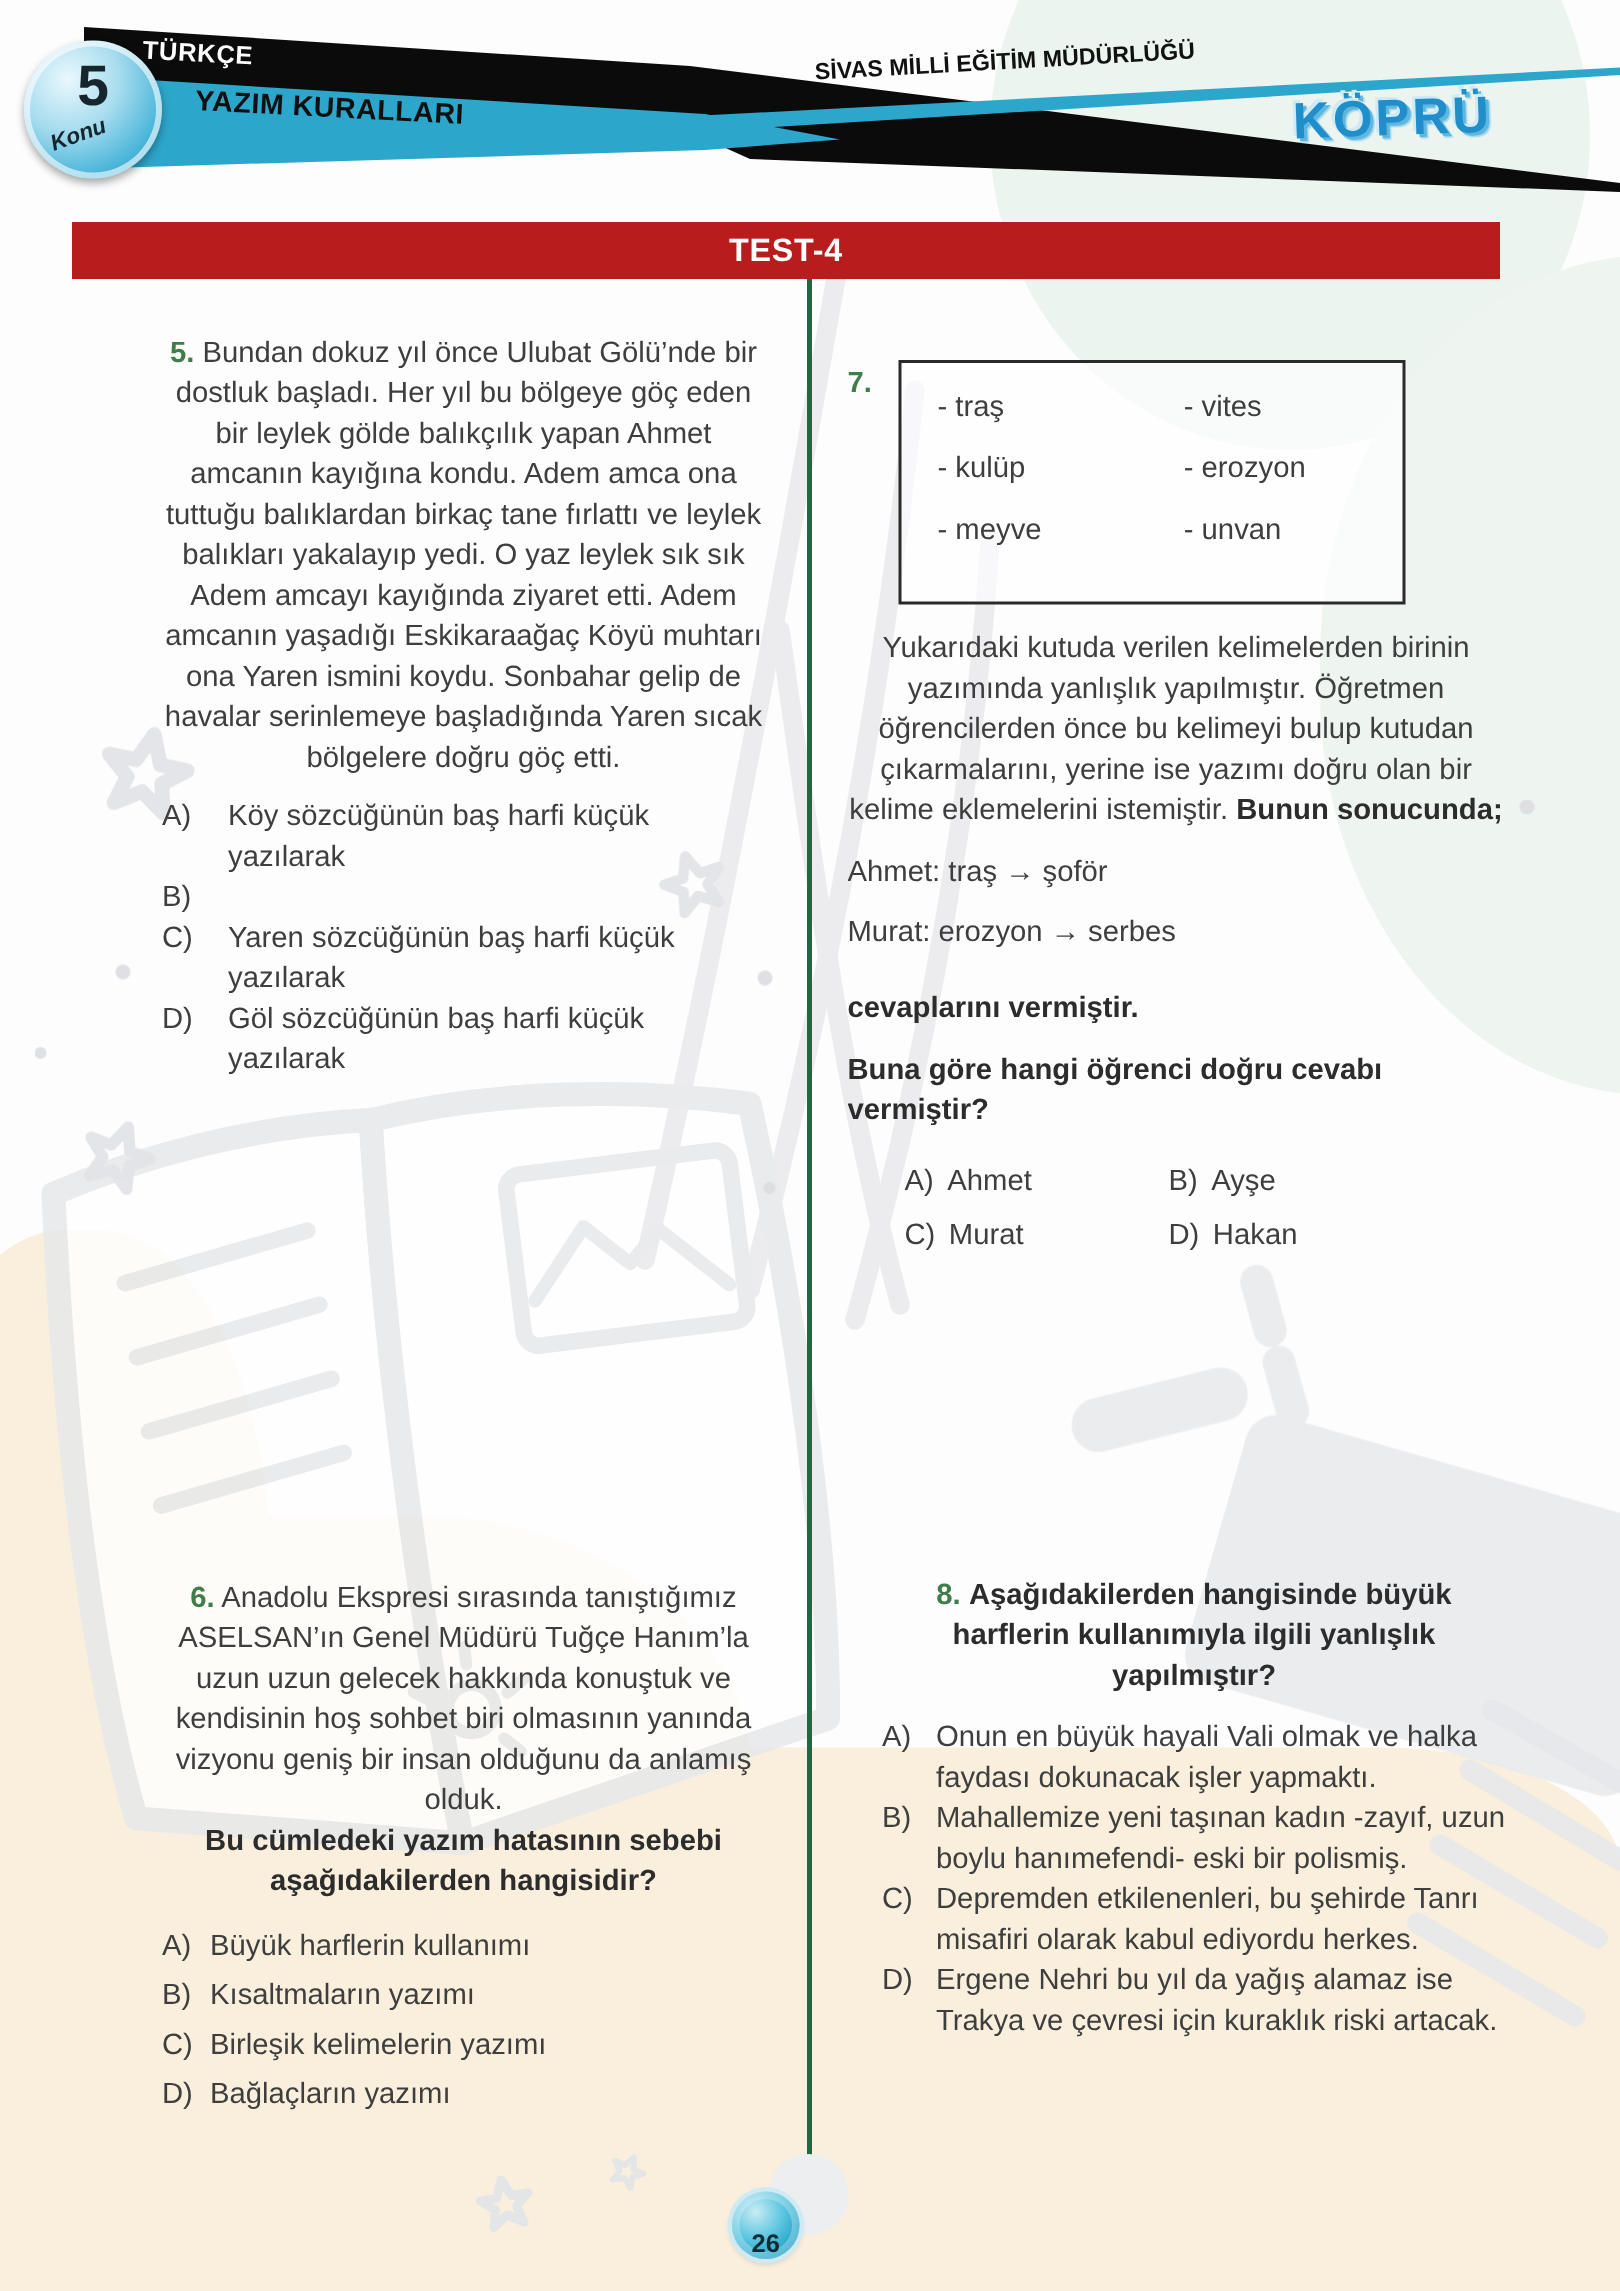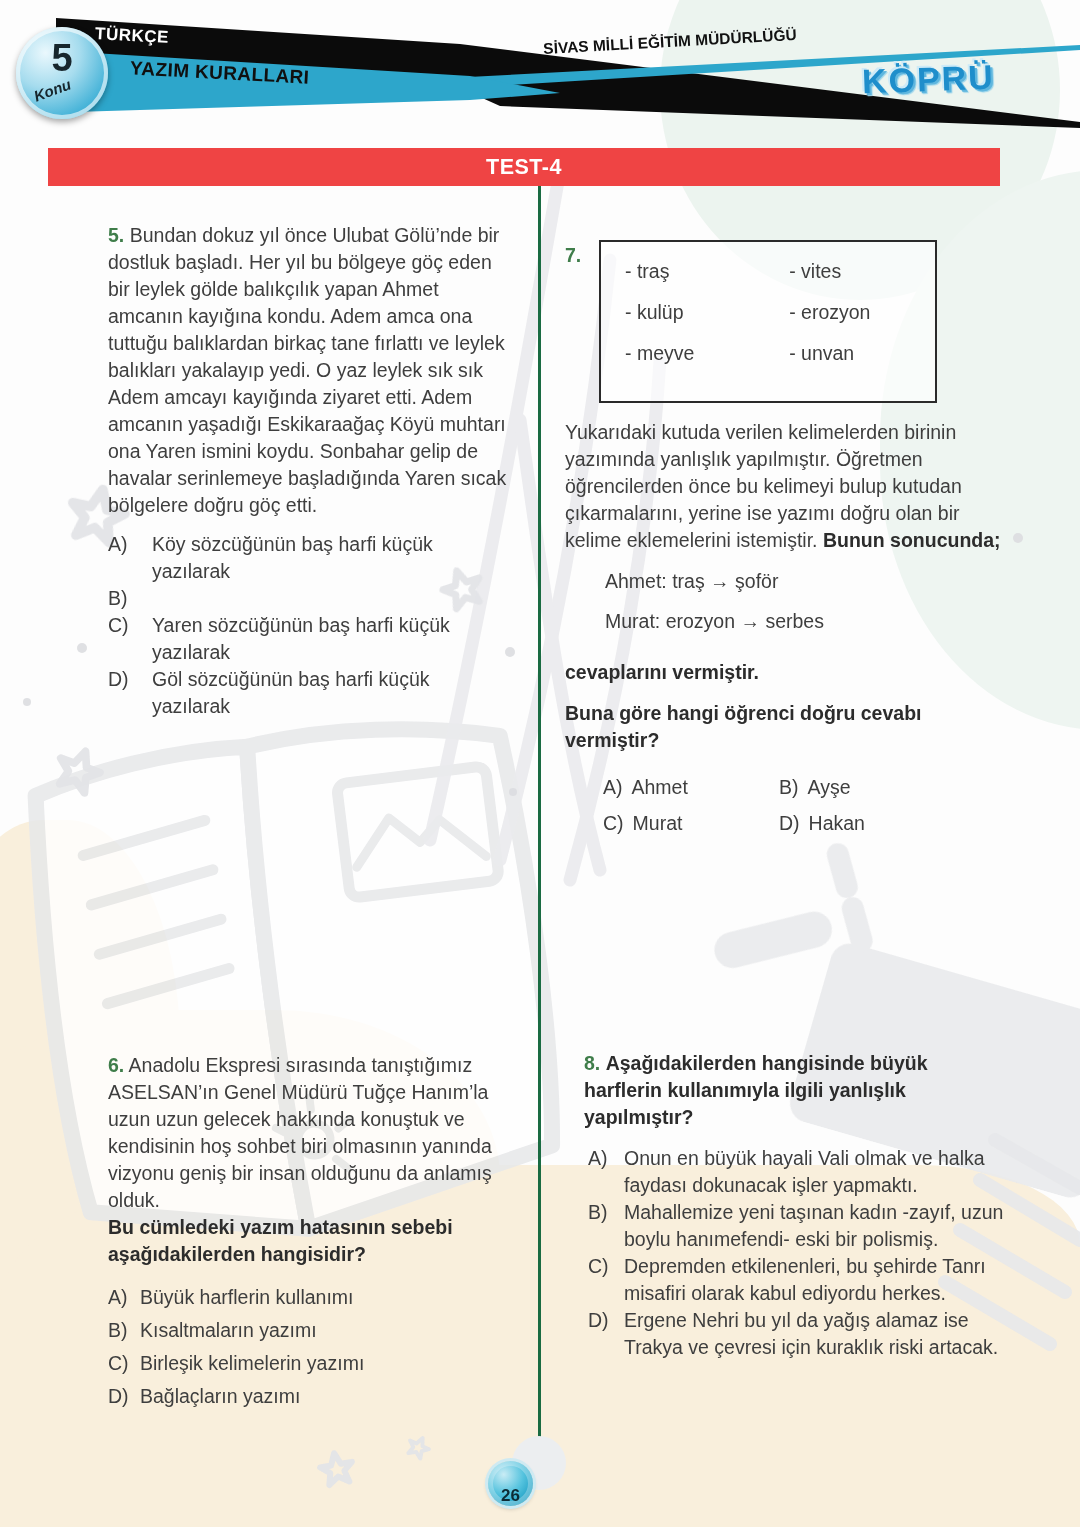--- a/index.html
+++ b/index.html
@@ -24,51 +24,51 @@
   .topic-txt{position:absolute;left:130px;top:62px;transform:rotate(3deg);color:#101010;font-weight:700;font-size:19px;letter-spacing:.4px;}
   .lesson-badge{position:absolute;left:16px;top:27px;width:92px;height:92px;border-radius:50%;
     background:radial-gradient(circle at 32% 28%, #eaf8fd 0%, #a6dcee 38%, #4ab5d9 72%, #1f97c0 100%);
     box-shadow:0 3px 6px rgba(0,0,0,.35), inset 0 0 0 4px rgba(255,255,255,.6);}
   .lesson-num{font-size:38px;font-weight:700;color:#17262d;text-align:center;margin-top:12px;line-height:38px;}
   .lesson-label{font-size:15px;font-style:italic;font-weight:700;color:#17262d;transform:rotate(-20deg);margin:-2px 0 0 16px;}
   .institution{position:absolute;left:540px;top:33px;width:260px;transform:rotate(-3.2deg);
     color:#111111;font-weight:700;font-size:15.5px;text-align:center;}
   .brand{position:absolute;left:862px;top:60px;transform:rotate(-2deg);font-size:34px;font-weight:700;letter-spacing:2px;
     color:#1f8ecb;text-shadow:-2px -2px 0 #cdeaf7, 2px 2px 0 #5fb6de, 3px 3px 1px #9bd4ea;}
-  .testbar{position:absolute;left:48px;top:148px;width:952px;height:38px;background:#ef4444;
+  .testbar{position:absolute;left:48px;top:148px;width:952px;height:38px;background:#b91c1c;
     display:flex;align-items:center;justify-content:center;color:#ffffff;font-weight:700;font-size:21.5px;letter-spacing:.5px;}
   
   .divider{position:absolute;left:538px;top:186px;width:3px;height:1256px;background:#1a6b42;z-index:2;}
   .q-block{position:absolute;z-index:4;font-size:19.5px;line-height:27px;}
   #q5{left:108px;top:222px;width:402px;}
   #q6{left:108px;top:1052px;width:402px;}
   #q7{left:565px;top:222px;width:438px;}
   #q8{left:584px;top:1050px;width:424px;}
   .qnum{color:#3f7d4a;font-weight:700;}
   b{color:#2c2c2c;}
   .stem{font-weight:700;color:#2c2c2c;margin-top:16px;}
-  .para{margin:0;}
+  .para{margin:0;text-align:center;}
   
   .opts5{margin-top:12px;}
   .opt{display:flex;}
   .opt .lab{flex:none;width:44px;}
   .opt .txt{flex:1;}
   
   .opts6{margin-top:16px;}
   .opt6{display:flex;margin-bottom:6px;}
   .opt6 .lab{flex:none;width:32px;}
   
   .q7-head{position:relative;}
   .q7num{position:absolute;left:0;top:2px;}
   .wordbox{margin:18px 0 16px 34px;width:338px;border:2px solid #2a2a2a;background:rgba(255,255,255,.65);
     display:grid;grid-template-columns:54% 46%;row-gap:14px;padding:16px 6px 34px 24px;box-sizing:border-box;}
   .q7para{margin-top:14px;}
   .ans{margin-top:13px;}
   .ans:first-child{margin-top:14px;}
-  .answers{margin-top:4px;margin-left:40px;}
+  .answers{margin-top:4px;}
   .closing{margin-top:24px;font-weight:700;color:#2c2c2c;}
   .q7stem{margin-top:14px;font-weight:700;color:#2c2c2c;}
   .opts7{margin:20px 0 0 38px;display:grid;grid-template-columns:176px auto;row-gap:9px;}
   .cell .lab{margin-right:9px;}
   
   .opts8{margin-top:14px;}
   .opt8{display:flex;}
   .opt8 .lab{flex:none;width:40px;padding-left:4px;box-sizing:border-box;}
   .opt8 .txt{flex:1;}
   

